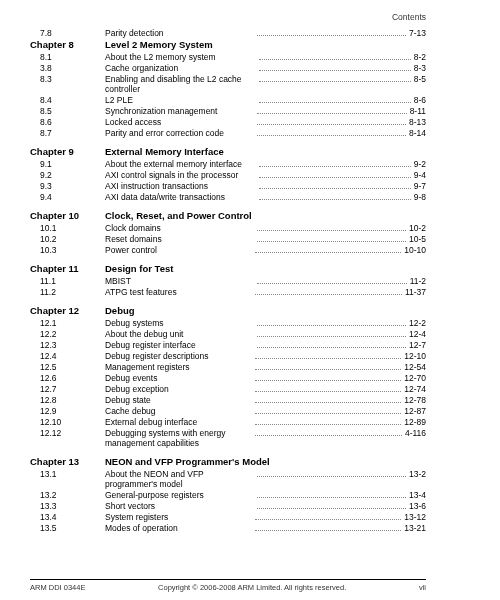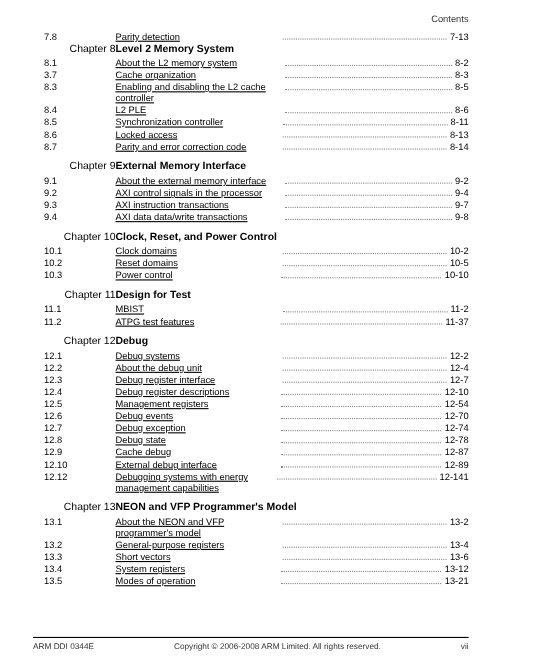--- a/index.html
+++ b/index.html
@@ -26,25 +26,24 @@
       margin-bottom: 6px;
     }
     .chapter-block {
       margin-bottom: 8px;
     }
     .chapter-header {
       display: flex;
       margin-bottom: 2px;
     }
     .chapter-label {
-      font-weight: normal;
+      font-weight: bold;
       font-size: 9.5px;
       min-width: 75px;
       color: #000;
-      text-align: right;
     }
     .chapter-title {
       font-weight: bold;
       font-size: 9.5px;
       color: #000;
     }
     .section-rows {
       margin-left: 0;
     }
     .section-row {
@@ -55,21 +54,20 @@
     .section-num {
       min-width: 75px;
       font-size: 8.5px;
       padding-left: 10px;
       color: #000;
     }
     .section-title {
       font-size: 8.5px;
       flex: 1;
       color: #000;
-      text-decoration: underline;
     }
     .dots {
       flex: 1;
       border-bottom: 1px dotted #888;
       margin: 0 3px 2px 3px;
       min-width: 10px;
     }
     .page-num {
       font-size: 8.5px;
       text-align: right;
@@ -112,40 +110,40 @@
           <span class="chapter-title">Level 2 Memory System</span>
         </div>
         <div class="section-rows">
           <div class="section-row">
             <span class="section-num">8.1</span>
             <span class="section-title">About the L2 memory system</span>
             <span class="dots"></span>
             <span class="page-num">8-2</span>
           </div>
           <div class="section-row">
-            <span class="section-num">3.7</span>
+            <span class="section-num">3.8</span>
             <span class="section-title">Cache organization</span>
             <span class="dots"></span>
             <span class="page-num">8-3</span>
           </div>
           <div class="section-row">
             <span class="section-num">8.3</span>
             <span class="section-title">Enabling and disabling the L2 cache controller</span>
             <span class="dots"></span>
             <span class="page-num">8-5</span>
           </div>
           <div class="section-row">
             <span class="section-num">8.4</span>
             <span class="section-title">L2 PLE</span>
             <span class="dots"></span>
             <span class="page-num">8-6</span>
           </div>
           <div class="section-row">
             <span class="section-num">8.5</span>
-            <span class="section-title">Synchronization controller</span>
+            <span class="section-title">Synchronization management</span>
             <span class="dots"></span>
             <span class="page-num">8-11</span>
           </div>
           <div class="section-row">
             <span class="section-num">8.6</span>
             <span class="section-title">Locked access</span>
             <span class="dots"></span>
             <span class="page-num">8-13</span>
           </div>
           <div class="section-row">
@@ -297,21 +295,21 @@
           <div class="section-row">
             <span class="section-num">12.10</span>
             <span class="section-title">External debug interface</span>
             <span class="dots"></span>
             <span class="page-num">12-89</span>
           </div>
           <div class="section-row">
             <span class="section-num">12.12</span>
             <span class="section-title">Debugging systems with energy management capabilities</span>
             <span class="dots"></span>
-            <span class="page-num">12-141</span>
+            <span class="page-num">4-116</span>
           </div>
         </div>
       </div>
       <div class="chapter-block">
         <div class="chapter-header">
           <span class="chapter-label">Chapter 13</span>
           <span class="chapter-title">NEON and VFP Programmer's Model</span>
         </div>
         <div class="section-rows">
           <div class="section-row">

